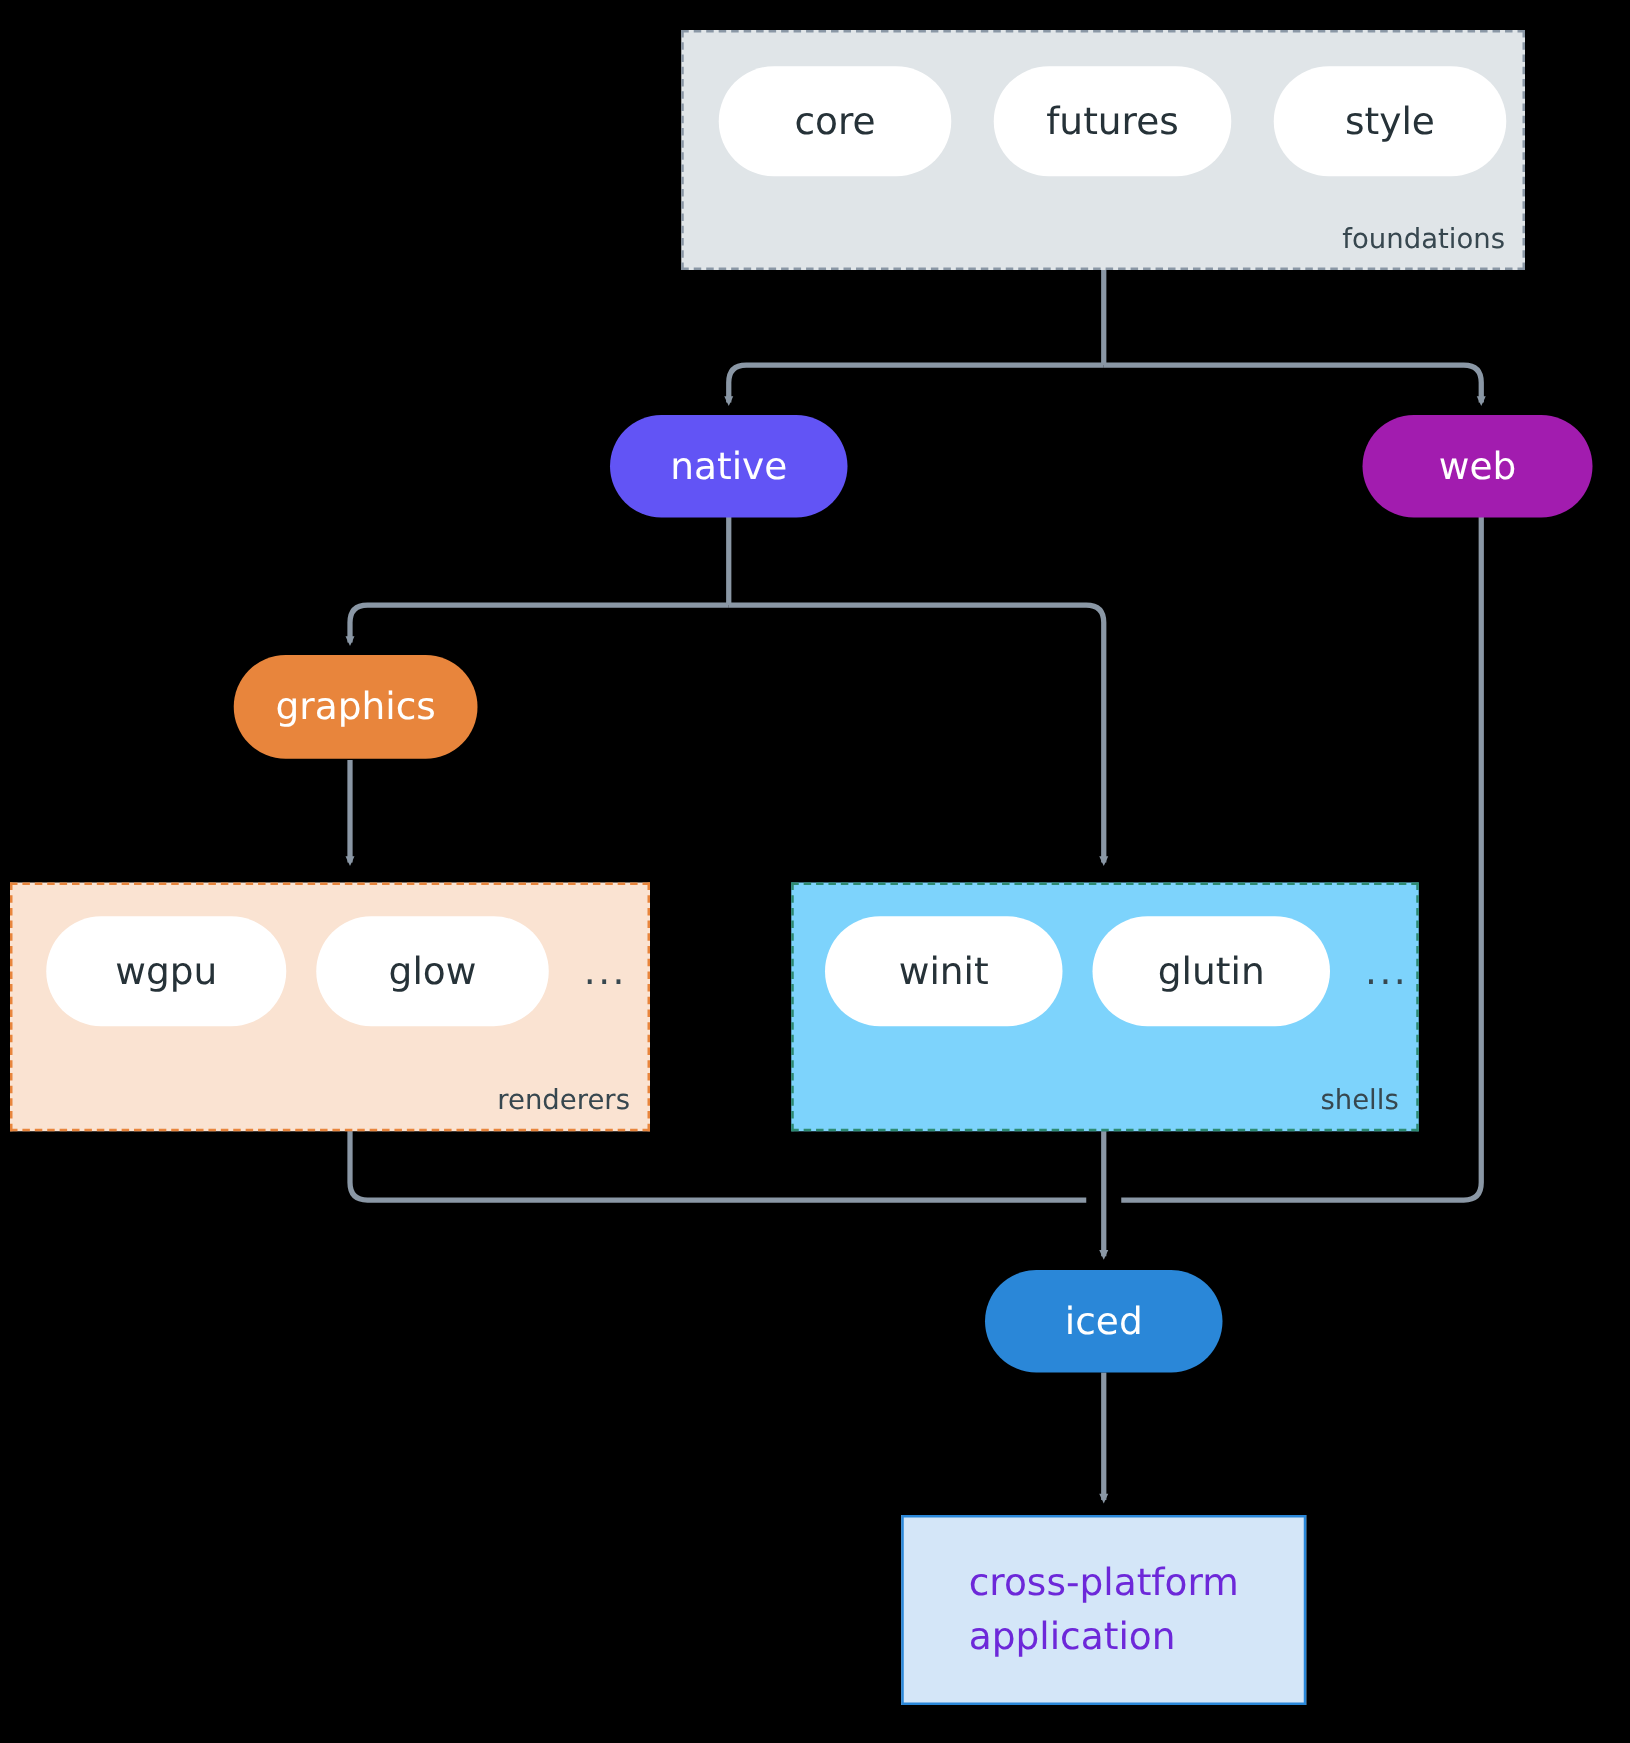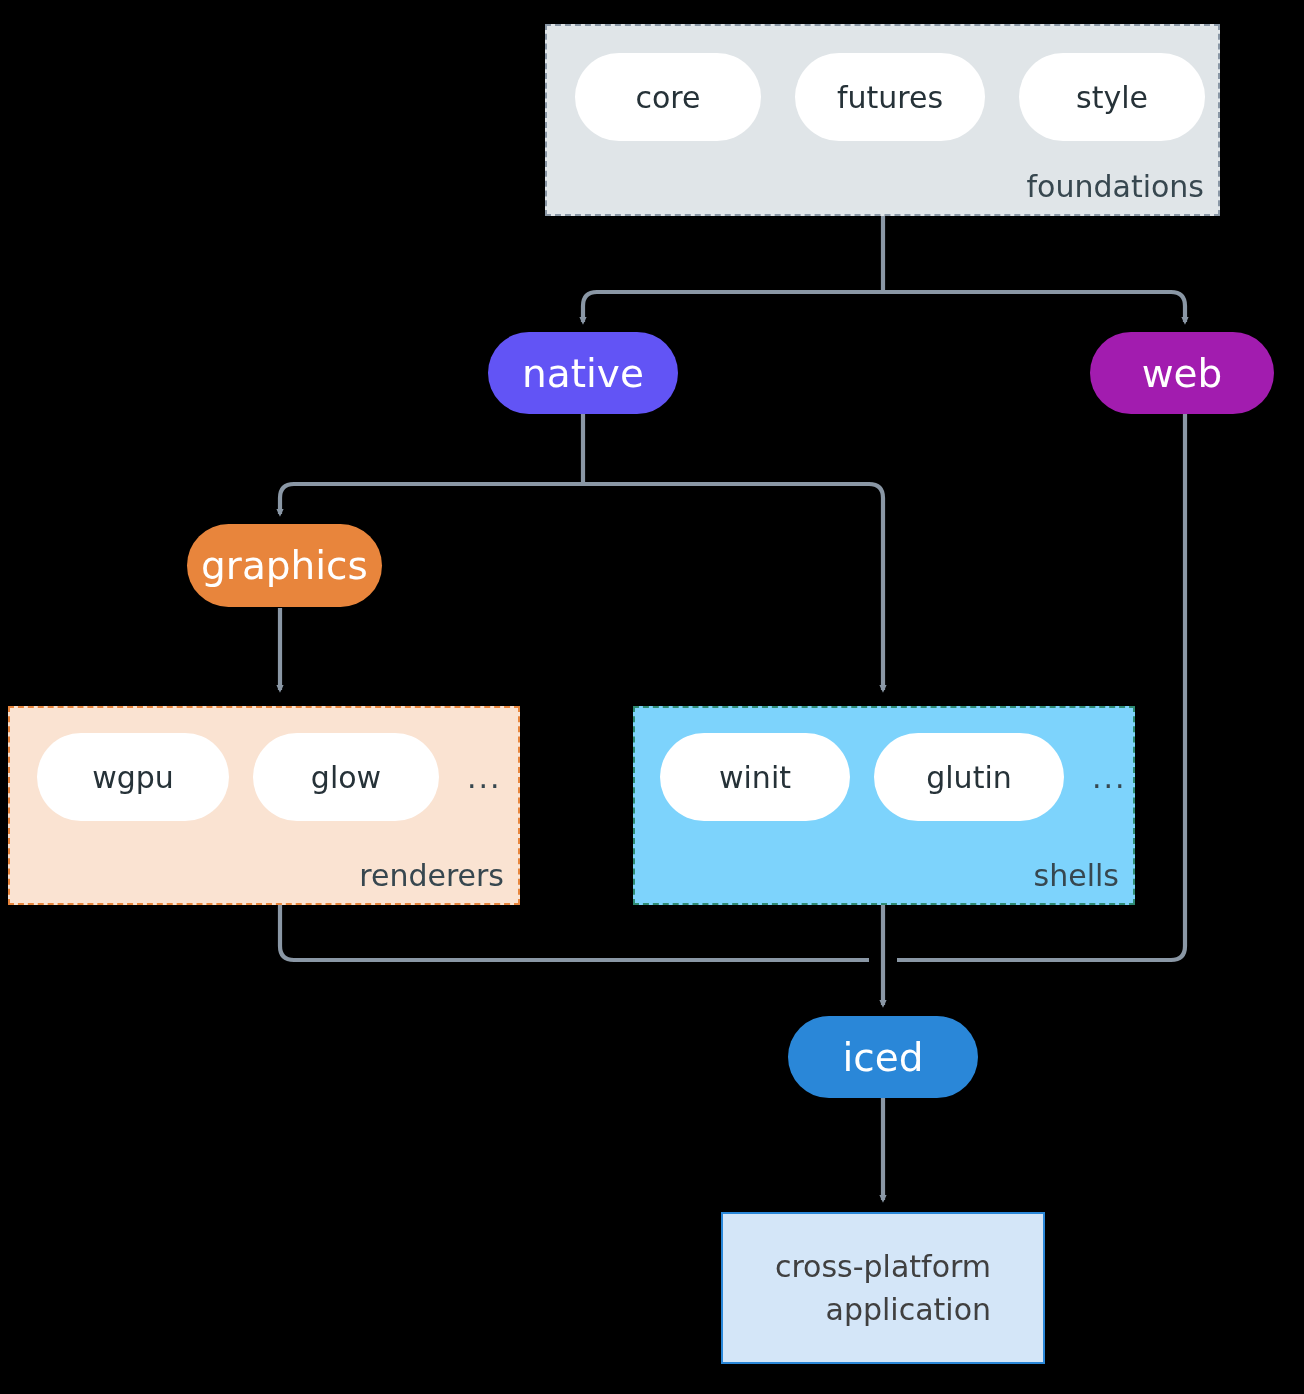--- a/index.html
+++ b/index.html
@@ -35,21 +35,21 @@
     justify-content: flex-start;
   }
   .cluster-row {
     display: flex;
     align-items: center;
   }
   .cluster-label {
     position: absolute;
     right: 14px;
     bottom: 10px;
-    font-size: 30px;
+    font-size: 22px;
     color: #37474f;
     white-space: nowrap;
   }
 
   
   .leaf {
     background: #ffffff;
     border-radius: 999px;
     color: #263238;
     font-size: 30px;
@@ -69,38 +69,38 @@
     justify-content: center;
     height: 88px;
     padding: 0 4px;
   }
 
   
   .pill {
     position: absolute;
     border-radius: 999px;
     color: #ffffff;
-    font-size: 39px;
+    font-size: 30px;
     display: flex;
     align-items: center;
     justify-content: center;
     box-sizing: border-box;
   }
 
   
   .rect-node {
     position: absolute;
     box-sizing: border-box;
     display: flex;
     align-items: center;
     justify-content: center;
-    text-align: right;
+    text-align: left;
     font-size: 30px;
     line-height: 1.45;
-    color: #404040;
+    color: #6d28d9;
   }
 </style>
 </head>
 <body>
 
 <div id="canvas">
 
   <svg id="edges" viewBox="0 0 1304 1394" xmlns="http://www.w3.org/2000/svg">
     <defs>
       <marker id="arrow" markerWidth="10" markerHeight="10" refX="5.6" refY="4" orient="auto" markerUnits="userSpaceOnUse">

